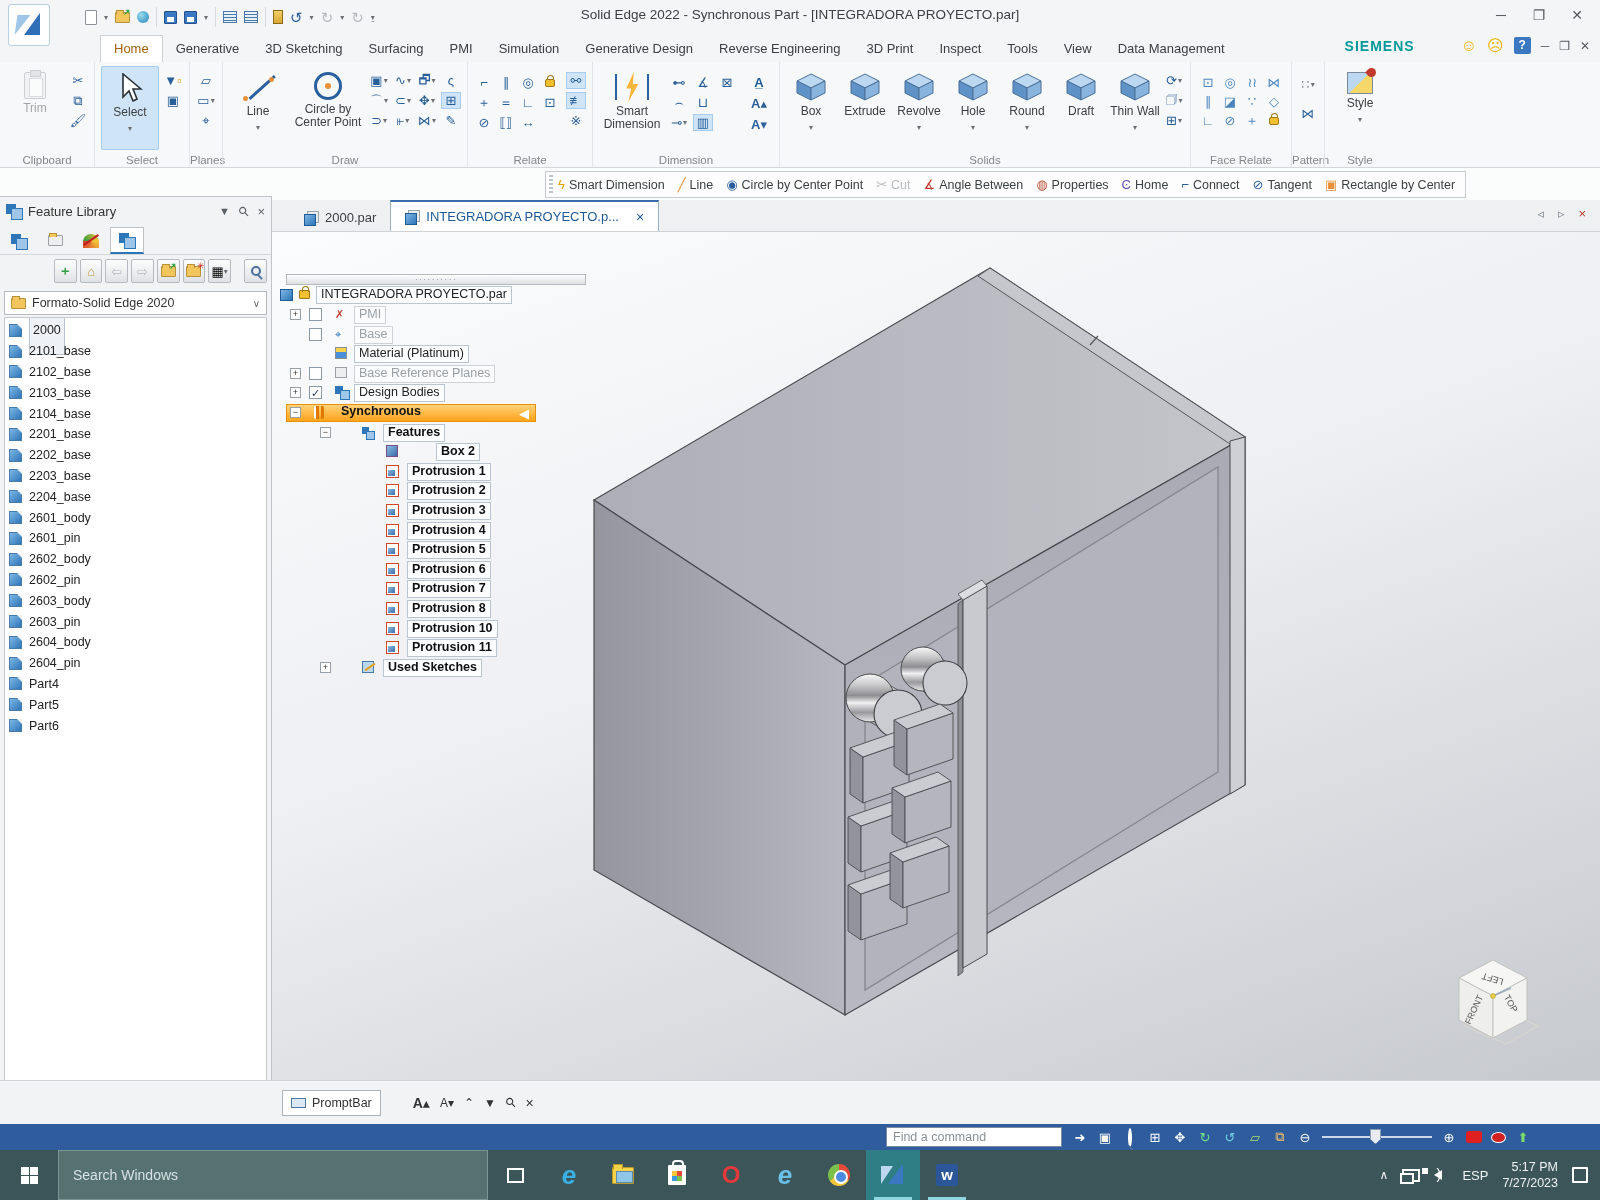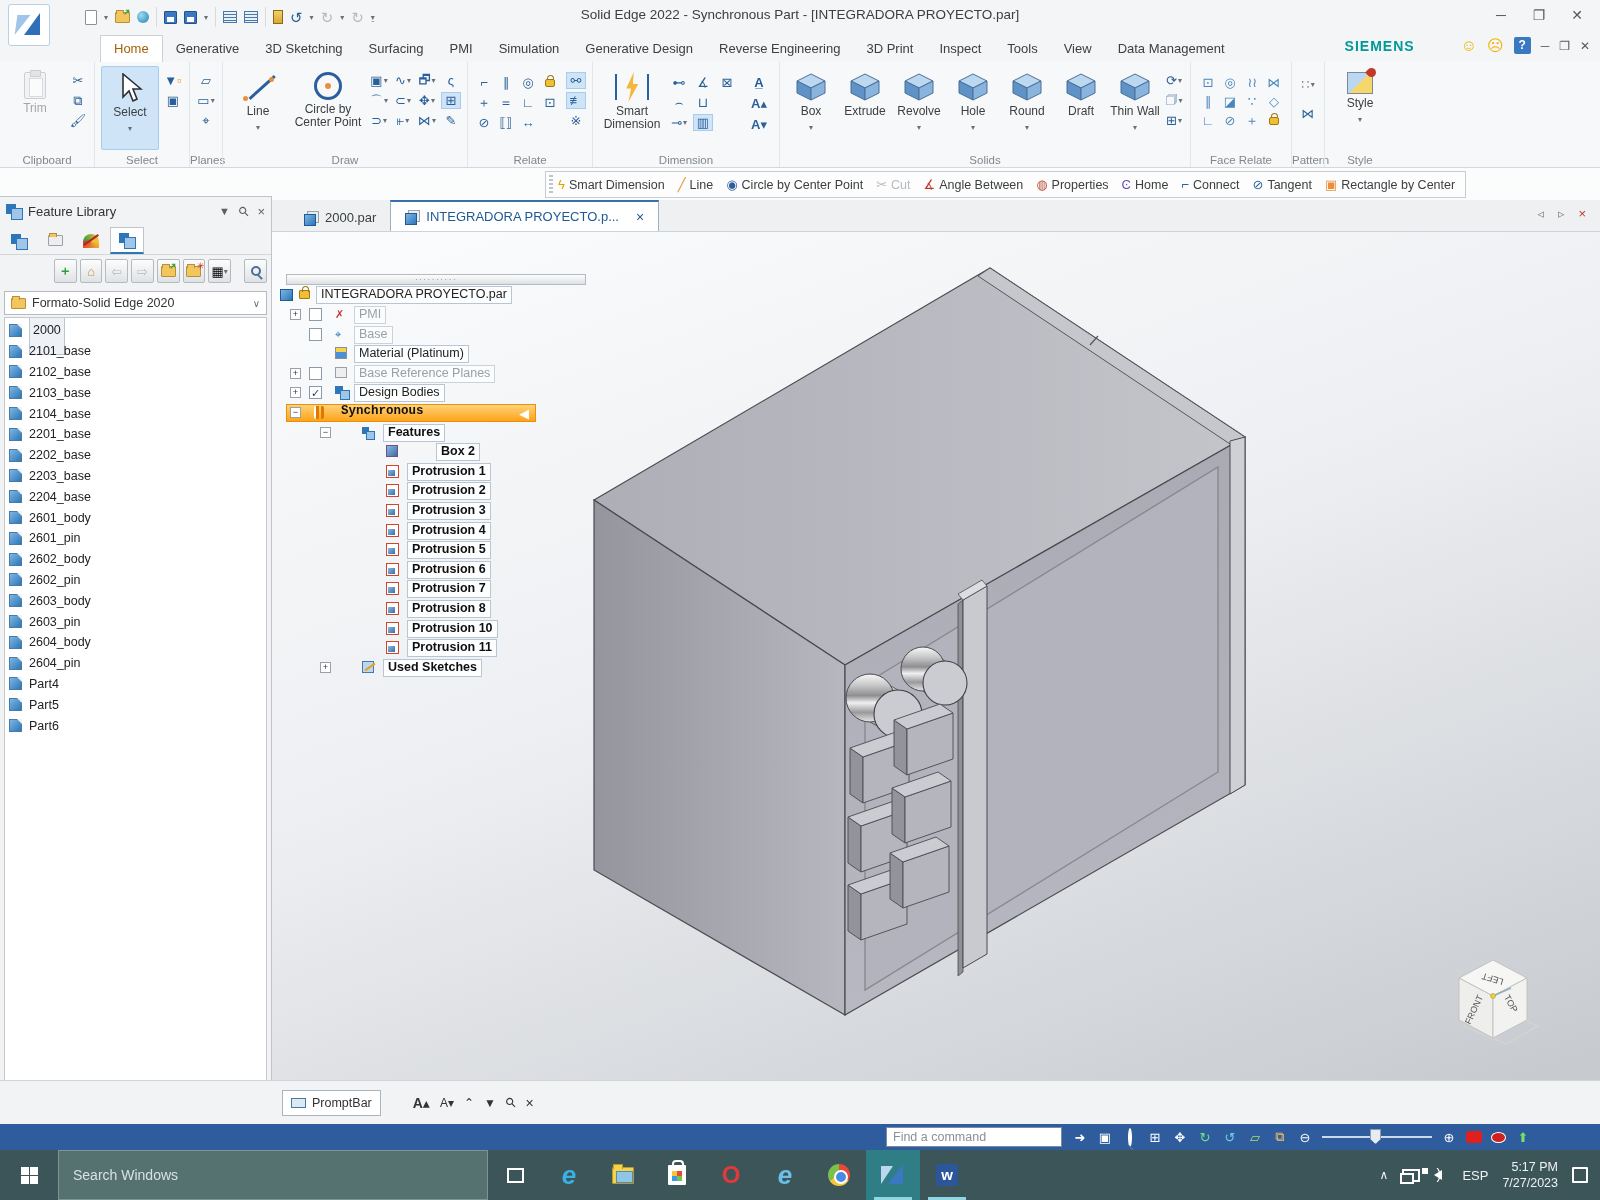--- a/index.html
+++ b/index.html
@@ -126,21 +126,21 @@
   .lib-ic::after{content:"";position:absolute;right:-1px;top:-1px;border-left:5px solid transparent;border-top:5px solid #f2f3f4;}
 
   
   #viewport{left:272px;top:232px;width:1328px;height:848px;background:linear-gradient(160deg,#fbfcfd 0%,#edeff2 45%,#c6c9ce 100%);overflow:hidden;}
   #pfgrip{position:absolute;left:14px;top:42px;width:300px;height:11px;background:linear-gradient(#fdfdfd,#dde0e3);border:1px solid #b5bac0;text-align:center;line-height:9px;color:#5a7aa0;font-size:8px;letter-spacing:2px;}
   #pathfinder{position:absolute;left:8px;top:53px;width:330px;height:430px;font-size:12.5px;}
   .pfrow{position:absolute;height:19px;display:flex;align-items:center;}
   .pfl{padding:0 4px 1px;border:1px solid #b9c6d2;background:#fdfeff;white-space:nowrap;line-height:15px;color:#222;}
   .pfl.gray{color:#98a0a6;border-color:#ccd2d6;background:#fbfcfd;}
   .pfl.bold{font-weight:700;color:#0f0f0f;}
-  .pfl.sync{background:transparent;border:none;font-weight:700;color:#111;font-family:Liberation Mono, monospace;}
+  .pfl.sync{background:transparent;border:none;font-weight:700;color:#111;}
   .pfexp{position:absolute;width:11px;height:11px;border:1px solid #98a0a8;background:#fff;font-size:9px;line-height:9px;text-align:center;color:#333;}
   .pfchk{position:absolute;width:13px;height:13px;border:1px solid #8a9aa8;background:#fff;font-size:11px;line-height:12px;text-align:center;color:#1d3a5f;font-weight:700;}
   .pfi{position:absolute;width:15px;height:14px;}
   .syncbar{position:absolute;height:18px;background:linear-gradient(#ffd27a,#ffa31a);border:1px solid #e8920a;}
   .syncbar .tri{position:absolute;right:6px;top:1px;color:#fff;font-size:13px;}
   
   .pfi-part{background:linear-gradient(135deg,#7db6e4,#2d76b8);border:1px solid #1d5a96;width:13px;height:12px;}
   .pfi-lock{width:11px;height:9px;background:#f0c030;border:1px solid #a07818;border-radius:1px;margin-top:4px;}
   .pfi-lock::before{content:"";position:absolute;left:2px;top:-5px;width:5px;height:5px;border:1.5px solid #a07818;border-bottom:none;border-radius:4px 4px 0 0;}
   .pfi-pmi{color:#c0392b;font-size:11px;font-weight:700;}

